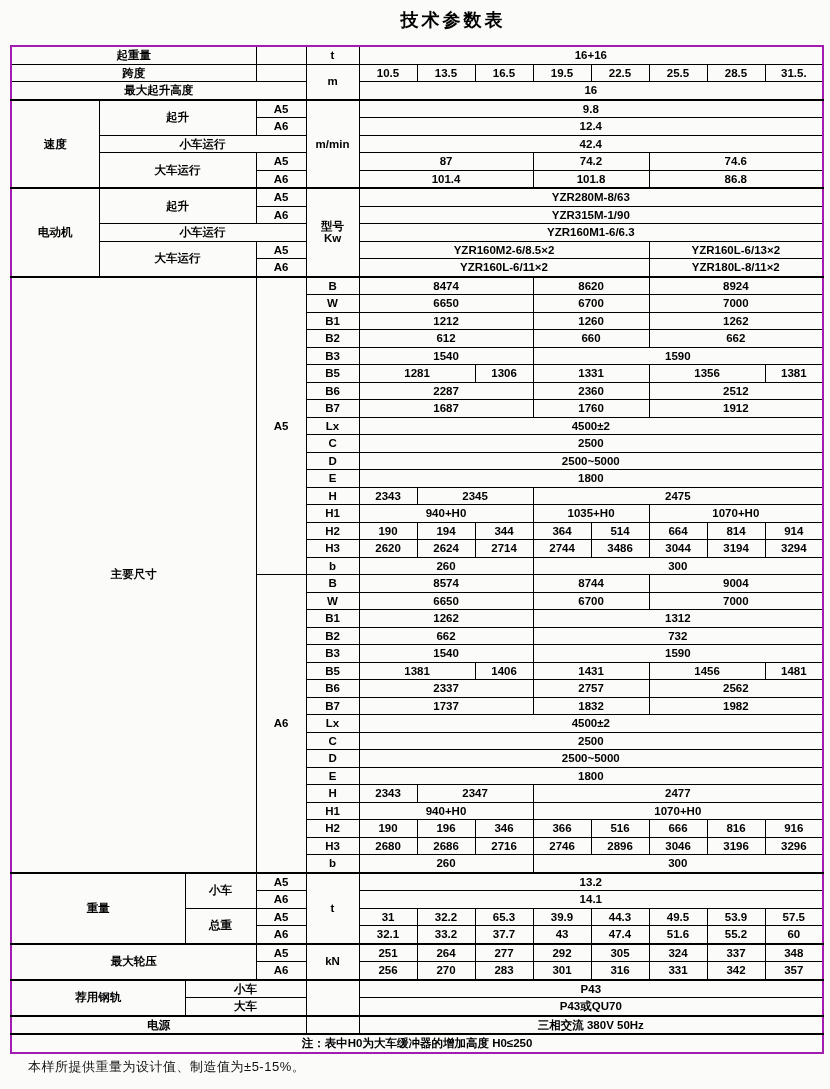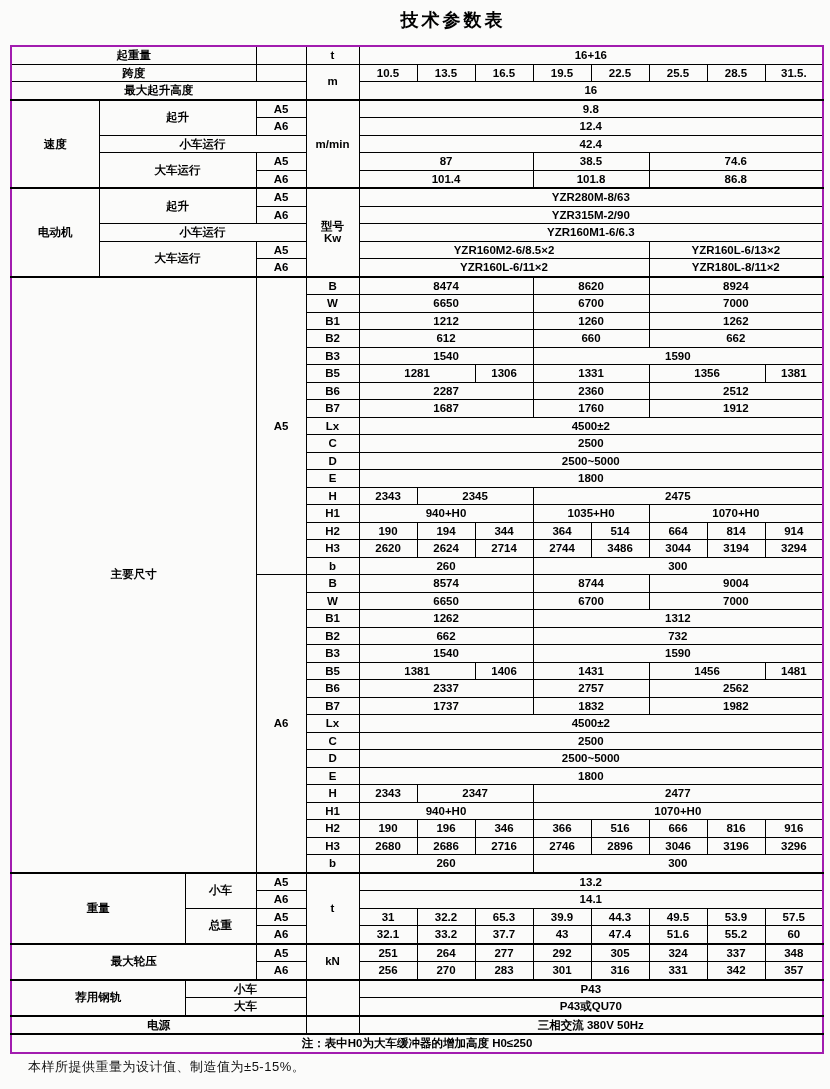--- a/index.html
+++ b/index.html
@@ -111,40 +111,40 @@
           <td colspan="8">12.4</td>
         </tr>
         <tr>
           <td colspan="3">小车运行</td>
           <td colspan="8">42.4</td>
         </tr>
         <tr>
           <td colspan="2" rowspan="2">大车运行</td>
           <td>A5</td>
           <td colspan="3">87</td>
-          <td colspan="2">38.5</td>
+          <td colspan="2">74.2</td>
           <td colspan="3">74.6</td>
         </tr>
         <tr>
           <td>A6</td>
           <td colspan="3">101.4</td>
           <td colspan="2">101.8</td>
           <td colspan="3">86.8</td>
         </tr>
         <tr>
           <td rowspan="5">电动机</td>
           <td colspan="2" rowspan="2">起升</td>
           <td>A5</td>
           <td rowspan="5">型号
 Kw</td>
           <td colspan="8">YZR280M-8/63</td>
         </tr>
         <tr>
           <td>A6</td>
-          <td colspan="8">YZR315M-2/90</td>
+          <td colspan="8">YZR315M-1/90</td>
         </tr>
         <tr>
           <td colspan="3">小车运行</td>
           <td colspan="8">YZR160M1-6/6.3</td>
         </tr>
         <tr>
           <td colspan="2" rowspan="2">大车运行</td>
           <td>A5</td>
           <td colspan="5">YZR160M2-6/8.5×2</td>
           <td colspan="3">YZR160L-6/13×2</td>

